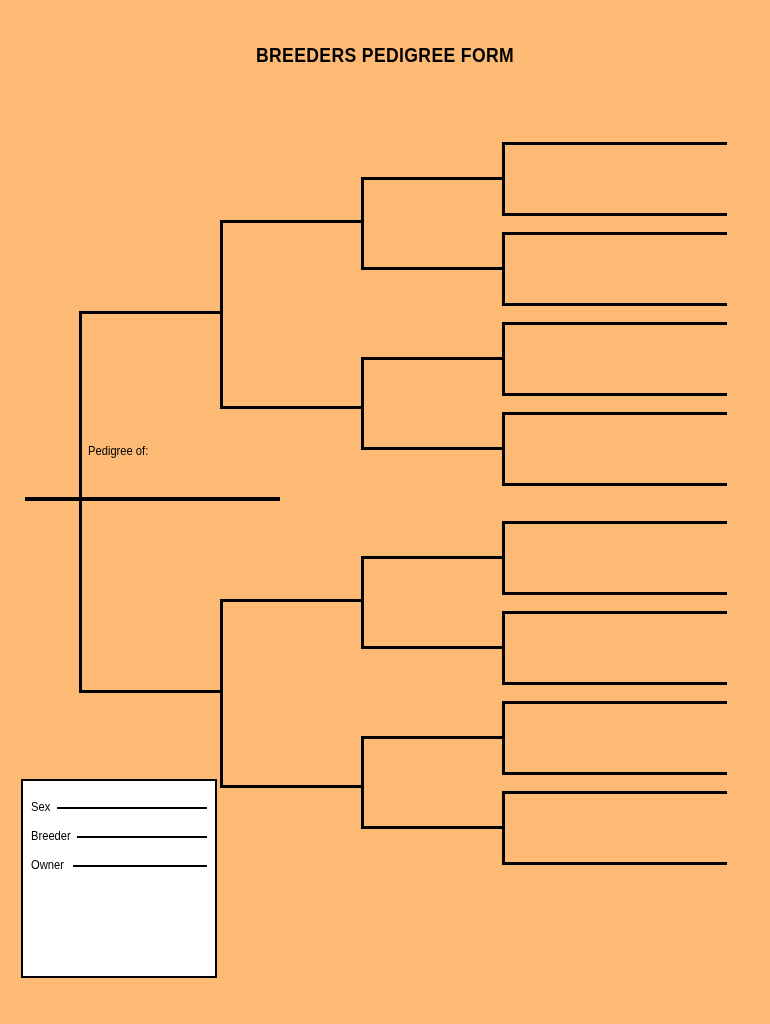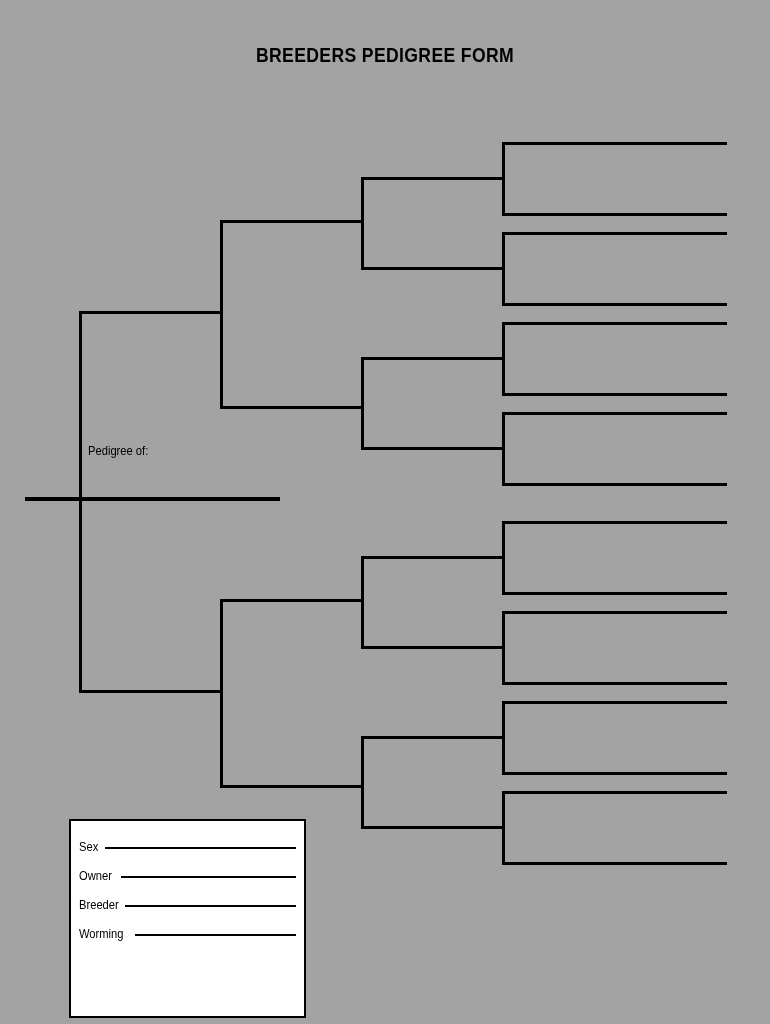--- a/index.html
+++ b/index.html
@@ -9,21 +9,21 @@
     background: #ffffff;
   }
   body {
     font-family: "Liberation Sans", sans-serif;
     color: #000000;
   }
   #page {
     position: relative;
     width: 770px;
     height: 1024px;
-    background: #a3a3a3;
+    background: #fdba74;
     overflow: hidden;
   }
 
   
   #form-title {
     position: absolute;
     left: 0;
     top: 44px;
     width: 770px;
     text-align: center;
@@ -63,27 +63,26 @@
     font-size: 13px;
     transform: scaleX(0.86);
     transform-origin: left top;
     white-space: nowrap;
   }
 
   
   #info-box {
     position: absolute;
     left: 21px;
-    top: 819px;
-    width: 237px;
+    top: 779px;
+    width: 196px;
     height: 199px;
     border: 2px solid #000;
     box-sizing: border-box;
     background: #fff;
-    margin-left: 48px;
   }
   #info-fields {
     position: absolute;
     left: 8px;
     top: 18px;
     right: 8px;
   }
   .info-row {
     display: flex;
     align-items: baseline;
@@ -179,31 +178,27 @@
   <div id="info-box">
     <div id="info-fields">
 
       <div class="info-row">
         <span class="info-label">Sex</span>
         <span class="info-rule"></span>
       </div>
 
 
       <div class="info-row">
+        <span class="info-label">Breeder</span>
+        <span class="info-rule tight"></span>
+      </div>
+
+      <div class="info-row">
         <span class="info-label">Owner</span>
         <span class="info-rule"></span>
       </div>
 
-      <div class="info-row">
-        <span class="info-label">Breeder</span>
-        <span class="info-rule tight"></span>
-      </div>
-
-
-      <div class="info-row">
-        <span class="info-label">Worming</span>
-        <span class="info-rule"></span>
-      </div>
+
 
     </div>
   </div>
 
 </div>
 
 </body></html>

